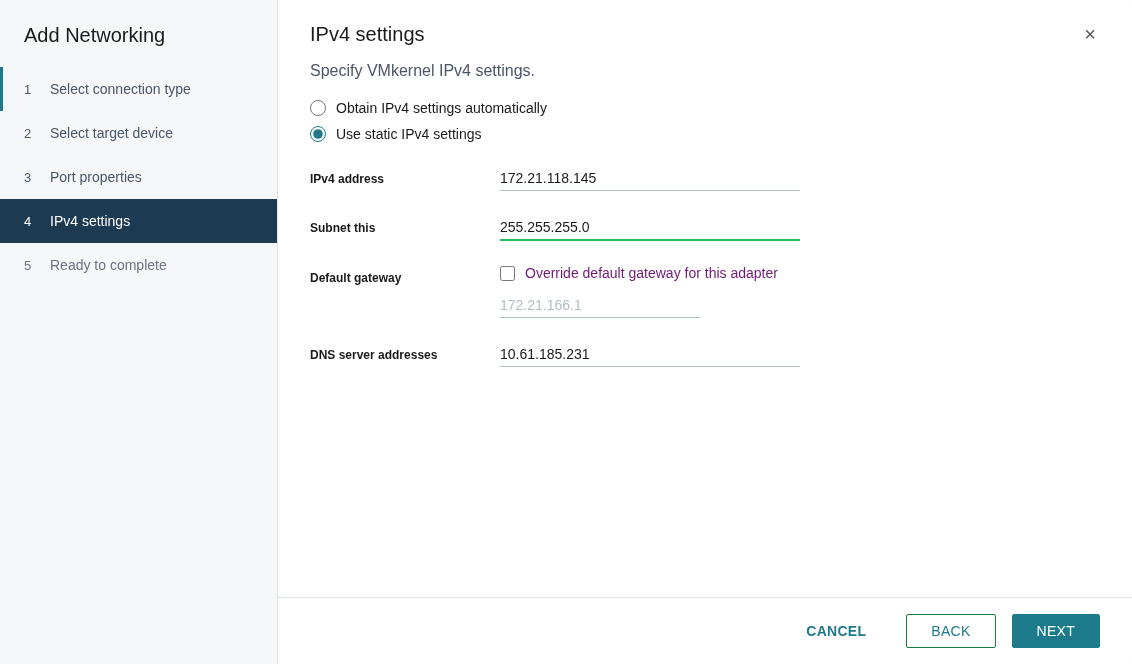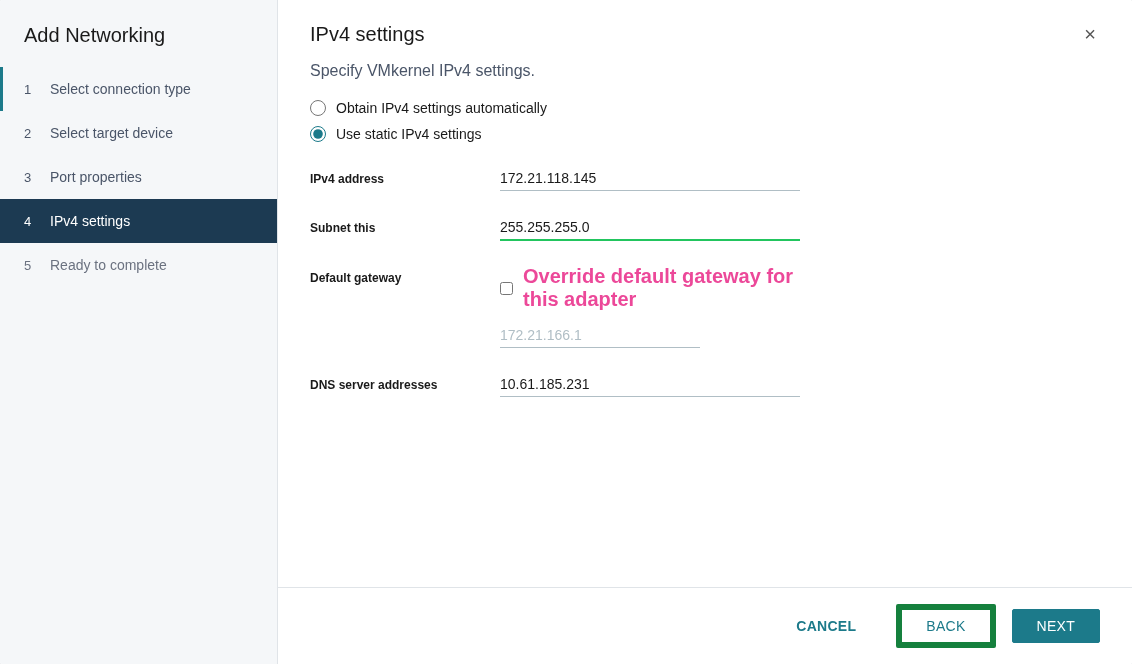--- a/index.html
+++ b/index.html
@@ -183,23 +183,22 @@
       align-items: center;
       margin-bottom: 8px;
     }
     .checkbox-row input[type="checkbox"] {
       margin-right: 10px;
       width: 15px;
       height: 15px;
       cursor: pointer;
     }
     .checkbox-label-text {
-      font-size: 20px;
-      color: #ec4899;
-      font-weight: bold;
+      font-size: 14px;
+      color: #701a75;
     }
     .gateway-input-wrapper {
       margin-top: 12px;
       max-width: 200px;
     }
     
     .dialog-footer {
       display: flex;
       align-items: center;
       justify-content: flex-end;
@@ -217,21 +216,21 @@
       letter-spacing: 0.02em;
     }
     .btn-cancel {
       background: transparent;
       border: none;
       color: #1c7a8a;
       font-weight: 600;
     }
     .btn-back {
       background: #fff;
-      border: 6px solid #15803d;
+      border: 1px solid #15803d;
       color: #1c7a8a;
     }
     .btn-next {
       background: #1c7a8a;
       border: 1px solid #1c7a8a;
       color: #fff;
     }
   </style>
 </head>
 <body>

